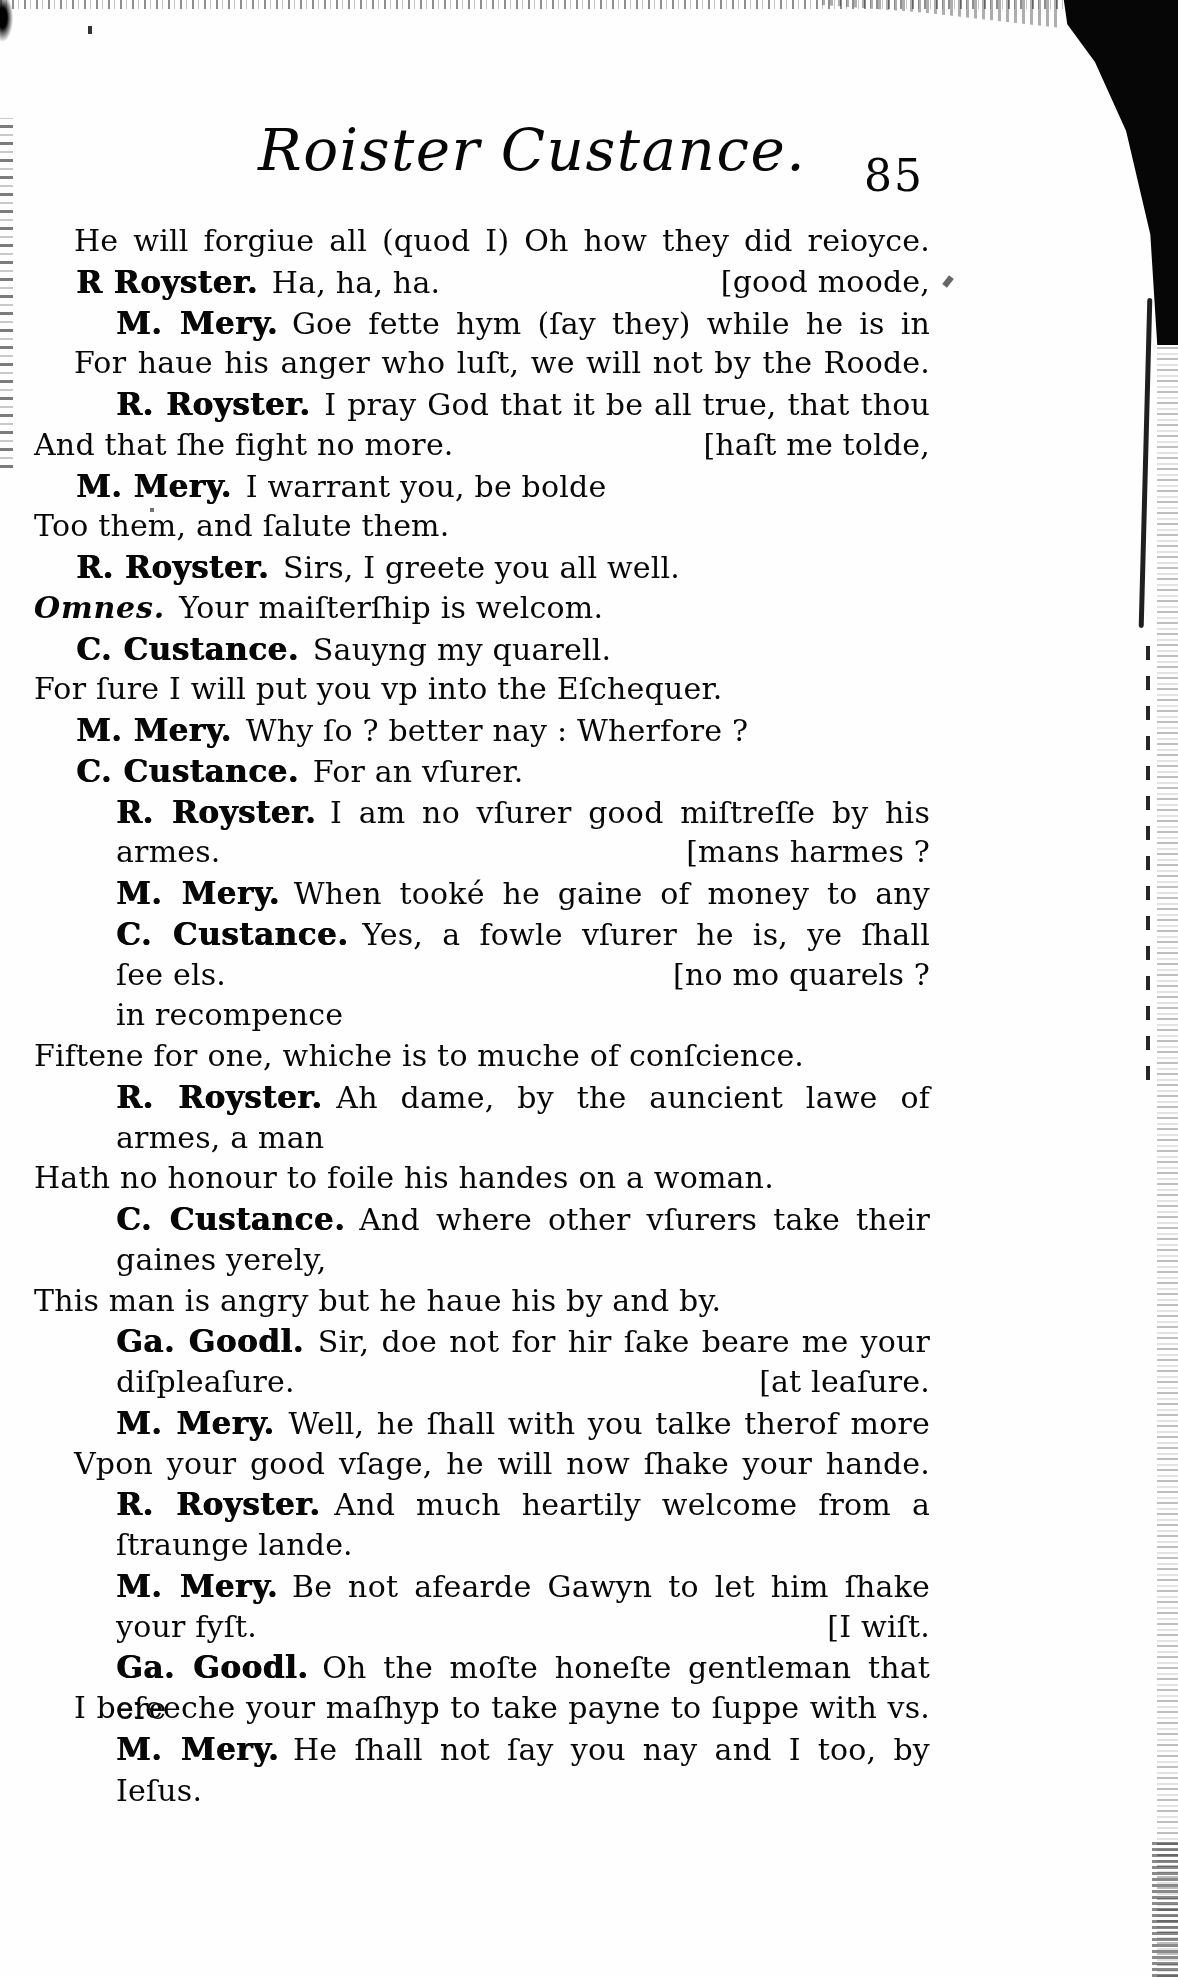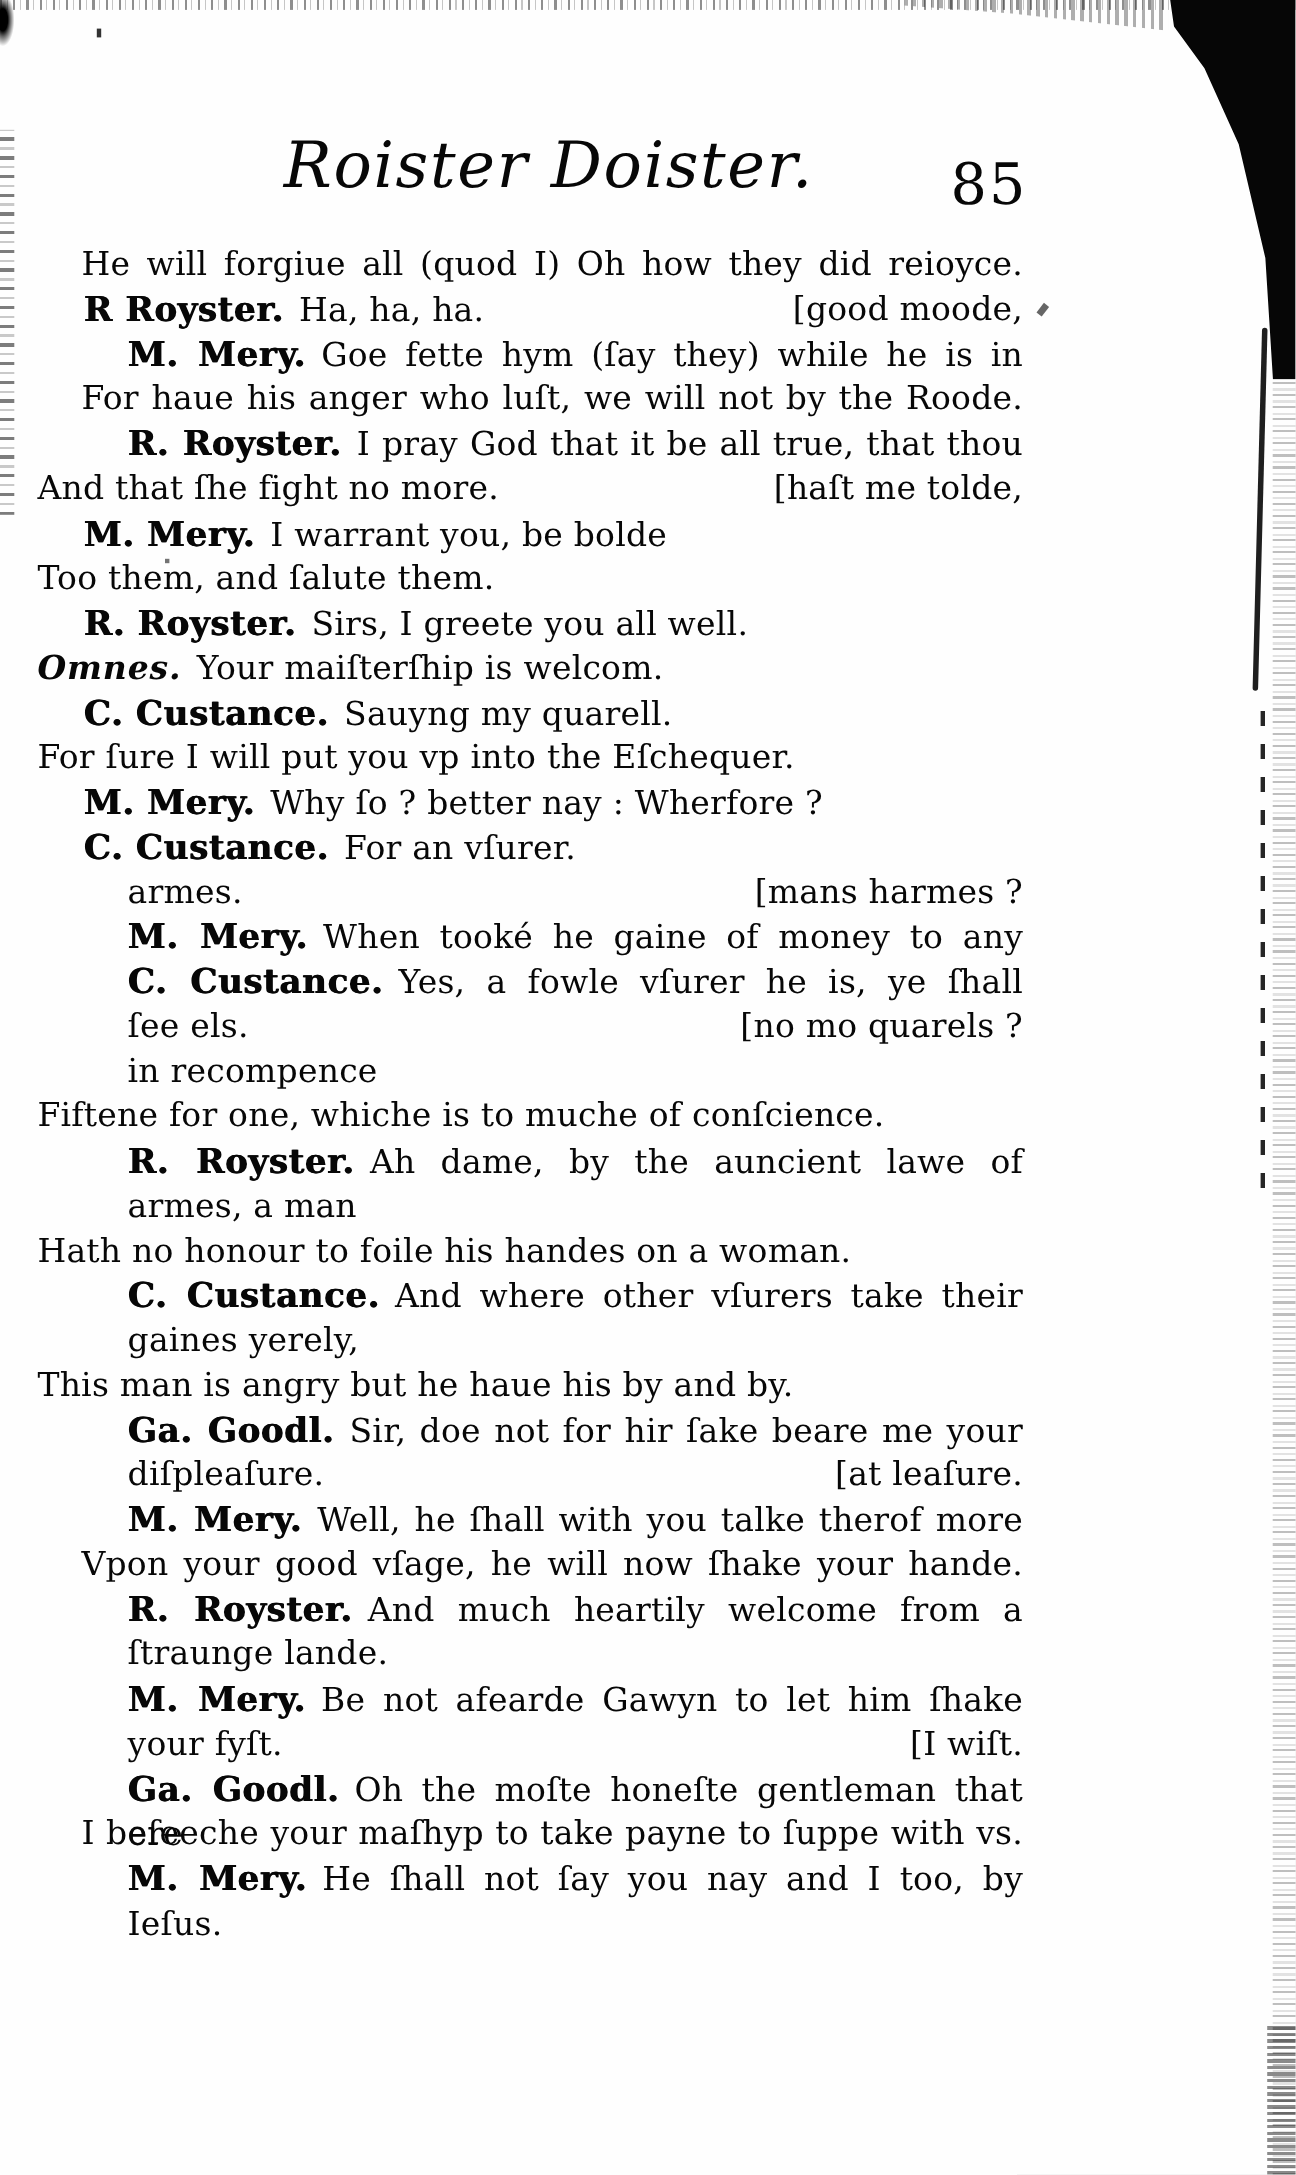--- a/index.html
+++ b/index.html
@@ -11,22 +11,22 @@
     font-family:"DejaVu Serif","Liberation Serif",serif;
     color:#070707;
   }
   
   .title{
     position:absolute;left:258px;top:116px;
     font-style:italic;font-size:58px;letter-spacing:1.5px;
     white-space:nowrap;
   }
   .pagenum{
-    position:absolute;left:864px;top:138px;
-    font-size:52px;letter-spacing:2px;
+    position:absolute;left:864px;top:150px;
+    font-size:44px;letter-spacing:2px;
   }
   
   .text-block{
     position:absolute;left:34px;top:221px;width:896px;
   }
   .line{
     height:40.75px;line-height:40.75px;
     font-size:30px;letter-spacing:.2px;
     white-space:nowrap;
   }
@@ -63,21 +63,21 @@
     background:repeating-linear-gradient(0deg,rgba(0,0,0,.65) 0 3px,transparent 3px 6px);}
   .dot1{left:88px;top:26px;width:4px;height:8px;background:#000;opacity:.8;}
   .dot2{left:945px;top:276px;width:6px;height:11px;background:#000;transform:rotate(38deg);opacity:.6;}
   .dot3{left:150px;top:508px;width:4px;height:4px;background:#000;opacity:.55;}
 </style>
 </head>
 <body>
 
 <div class="page">
 
-  <div class="title">Roister Doister.</div>
+  <div class="title">Roister Custance.</div>
   <div class="pagenum">85</div>
 
   <div class="text-block" id="text-block">
       <div class="line ind-flush fill"><span class="left"><span class="txt">He will forgiue all (quod I) Oh how they did reioyce.</span></span></div>
       <div class="line ind-speech split">
         <span class="left"><span class="speaker">R Royster.</span><span class="txt">Ha, ha, ha.</span></span>
         <span class="bracket">[good moode,</span>
       </div>
       <div class="line ind-speech fill"><span class="left"><span class="speaker">M. Mery.</span><span class="txt">Goe fette hym (ſay they) while he is in</span></span></div>
       <div class="line ind-flush fill"><span class="left"><span class="txt">For haue his anger who luſt, we will not by the Roode.</span></span></div>
@@ -87,20 +87,21 @@
         <span class="bracket">[haſt me tolde,</span>
       </div>
       <div class="line ind-speech"><span class="left"><span class="speaker">M. Mery.</span><span class="txt">I warrant you, be bolde</span></span></div>
       <div class="line ind-flush"><span class="left"><span class="txt">Too them, and ſalute them.</span></span></div>
       <div class="line ind-speech"><span class="left"><span class="speaker">R. Royster.</span><span class="txt">Sirs, I greete you all well.</span></span></div>
       <div class="line ind-flush"><span class="left"><span class="speaker italic">Omnes.</span><span class="txt">Your maiſterſhip is welcom.</span></span></div>
       <div class="line ind-speech"><span class="left"><span class="speaker">C. Custance.</span><span class="txt">Sauyng my quarell.</span></span></div>
       <div class="line ind-flush"><span class="left"><span class="txt">For ſure I will put you vp into the Eſchequer.</span></span></div>
       <div class="line ind-speech"><span class="left"><span class="speaker">M. Mery.</span><span class="txt">Why ſo ?  better nay :  Wherfore ?</span></span></div>
       <div class="line ind-speech"><span class="left"><span class="speaker">C. Custance.</span><span class="txt">For an vſurer.</span></span></div>
+      <div class="line ind-speech fill"><span class="left"><span class="speaker">R. Royster.</span><span class="txt">I am no vſurer good miſtreſſe by his</span></span></div>
       <div class="line ind-cont split">
         <span class="left"><span class="txt">armes.</span></span>
         <span class="bracket">[mans harmes ?</span>
       </div>
       <div class="line ind-speech fill"><span class="left"><span class="speaker">M. Mery.</span><span class="txt">When tooké he gaine of money to any</span></span></div>
       <div class="line ind-speech fill"><span class="left"><span class="speaker">C. Custance.</span><span class="txt">Yes, a fowle vſurer he is, ye ſhall</span></span></div>
       <div class="line ind-cont split">
         <span class="left"><span class="txt">ſee els.</span></span>
         <span class="bracket">[no mo quarels ?</span>
       </div>

